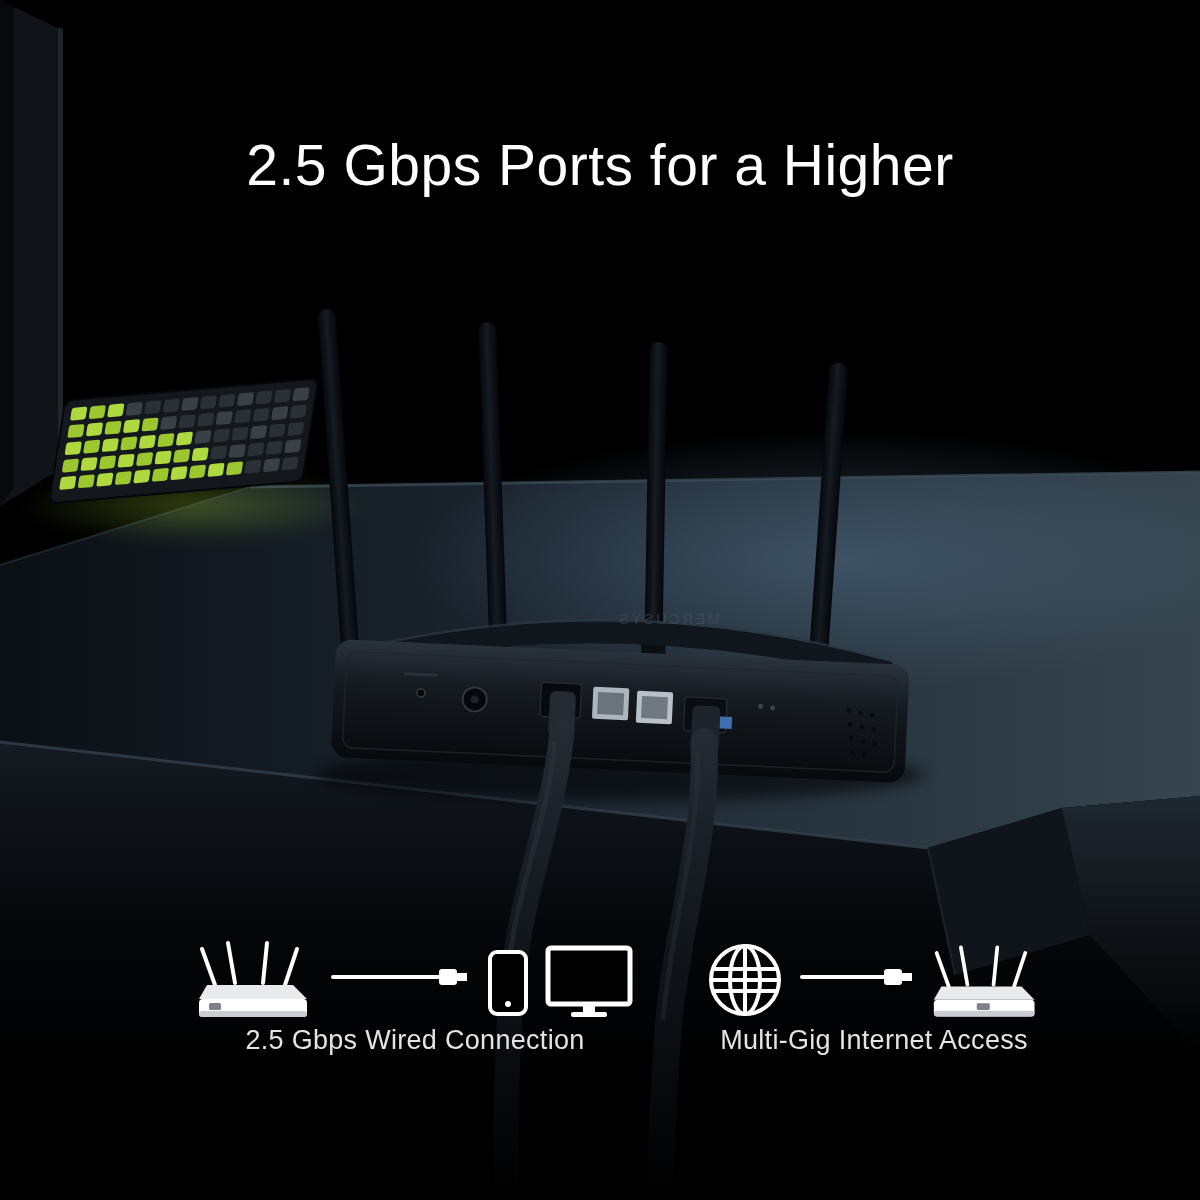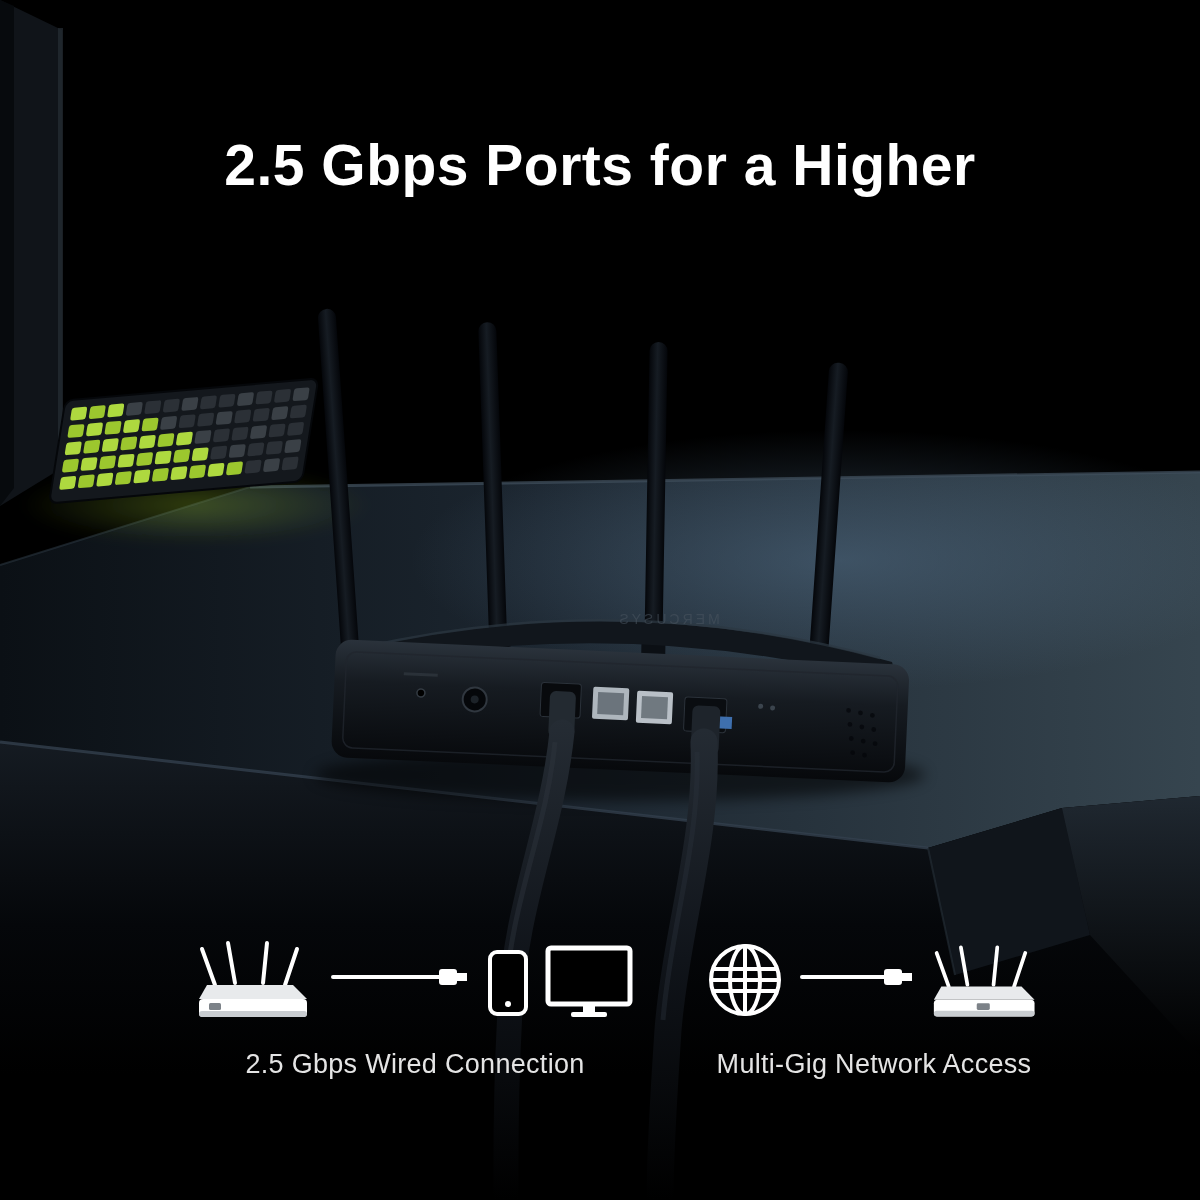--- a/index.html
+++ b/index.html
@@ -1,22 +1,22 @@
 <!DOCTYPE html>
 <html><head>
 <meta charset="utf-8">
 <style>
   html,body{margin:0;padding:0;background:#000;}
   body{width:1200px;height:1200px;overflow:hidden;font-family:"Liberation Sans",sans-serif;}
   .stage{position:relative;width:1200px;height:1200px;background:#000;}
   .scene{position:absolute;left:0;top:0;width:1200px;height:1200px;}
   .headline{position:absolute;top:130px;left:0;width:100%;text-align:center;color:#ffffff;
-            font-weight:700;font-size:57px;line-height:1.24;letter-spacing:.5px;}
+            font-weight:400;font-size:57px;line-height:1.24;letter-spacing:.5px;}
   .feature{position:absolute;transform:translateX(-50%);display:flex;flex-direction:column;
-           align-items:center;gap:24px;}
+           align-items:center;}
   .feature-icons{display:flex;align-items:flex-end;gap:16px;height:100px;}
   .feature-icons svg{display:block;}
   .caption{font-size:27px;color:#e4e4e4;letter-spacing:.3px;white-space:nowrap;}
 </style>
 </head>
 <body>
 
 <div class="stage">
 
   <svg class="scene" width="1200" height="1200" viewBox="0 0 1200 1200" aria-hidden="true">
@@ -286,16 +286,16 @@
           <line x1="38" y1="50" x2="31" y2="10"></line>
           <line x1="66" y1="50" x2="70" y2="10"></line>
           <line x1="88" y1="52" x2="100" y2="16"></line>
         </g>
         <polygon points="10,52 96,52 110,66 2,66" fill="#e8eaec"></polygon>
         <rect x="2" y="66" width="108" height="18" rx="4" fill="#ffffff"></rect>
         <rect x="2" y="78" width="108" height="6" rx="3" fill="#c9cdd1"></rect>
         <rect x="48" y="70" width="14" height="7" rx="1.5" fill="#7c8288"></rect>
       </svg>
     </div>
-    <div class="caption">Multi-Gig Network Access</div>
+    <div class="caption">Multi-Gig Internet Access</div>
   </div>
 
 </div>
 
 </body></html>

